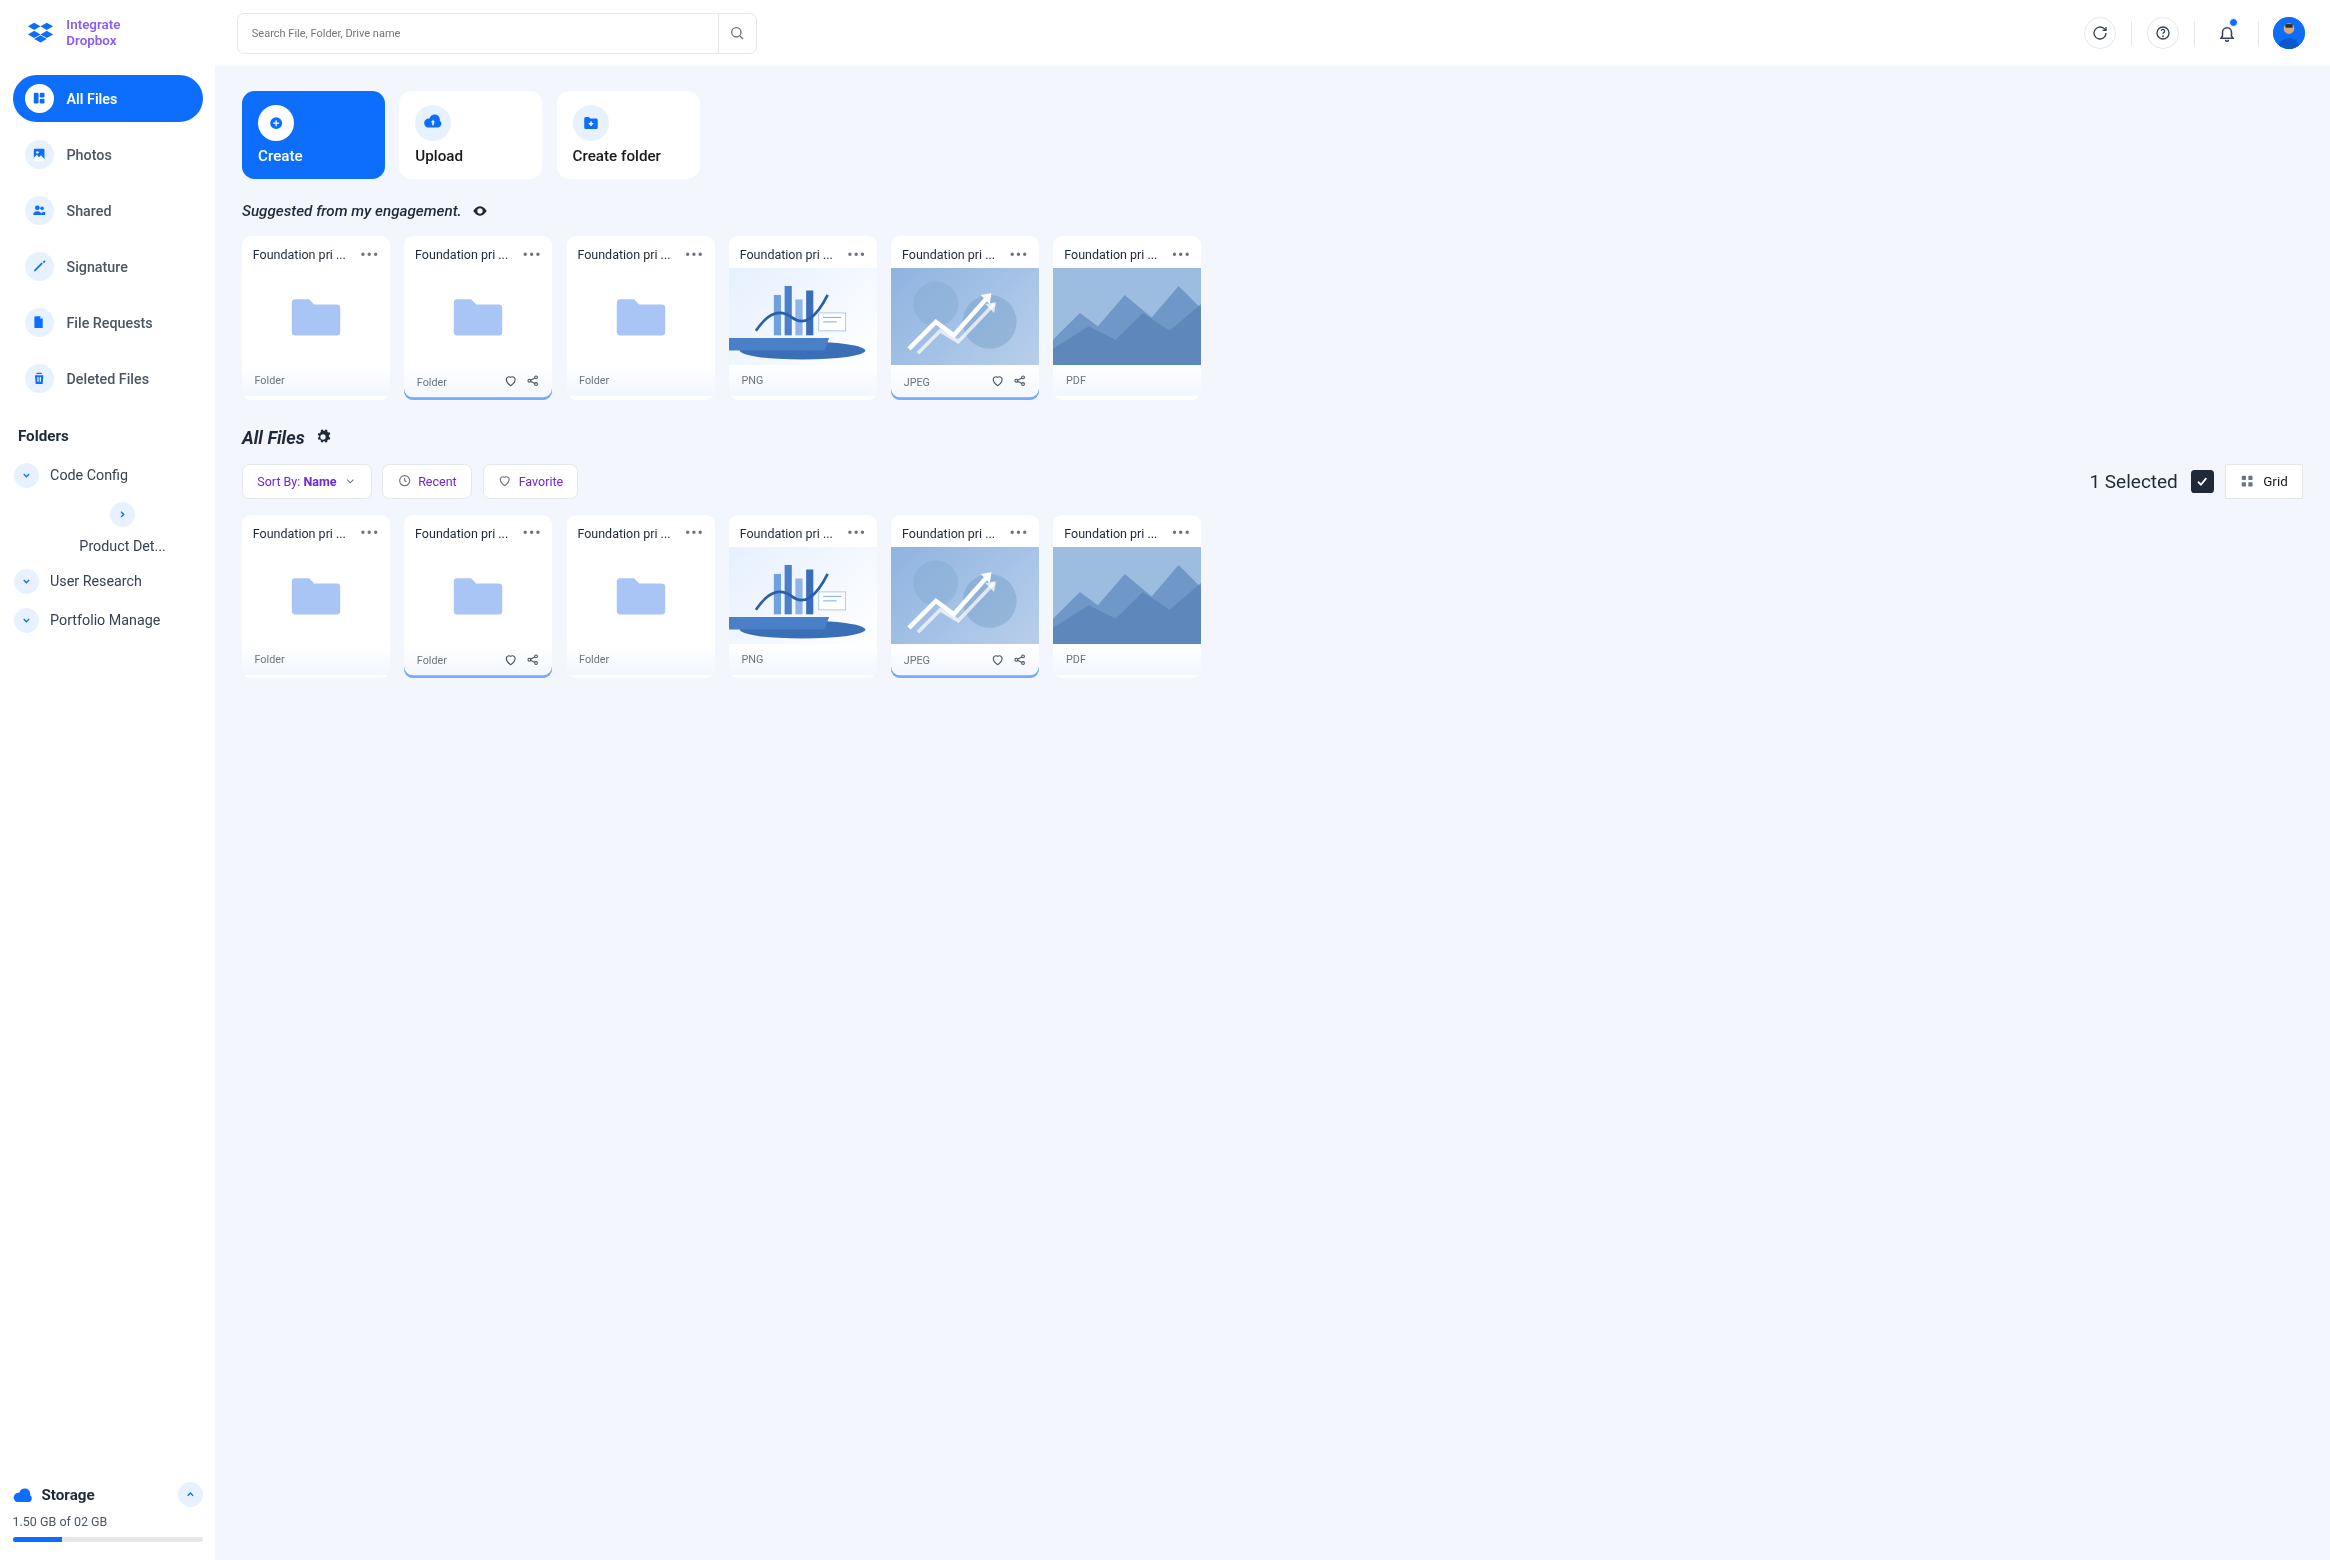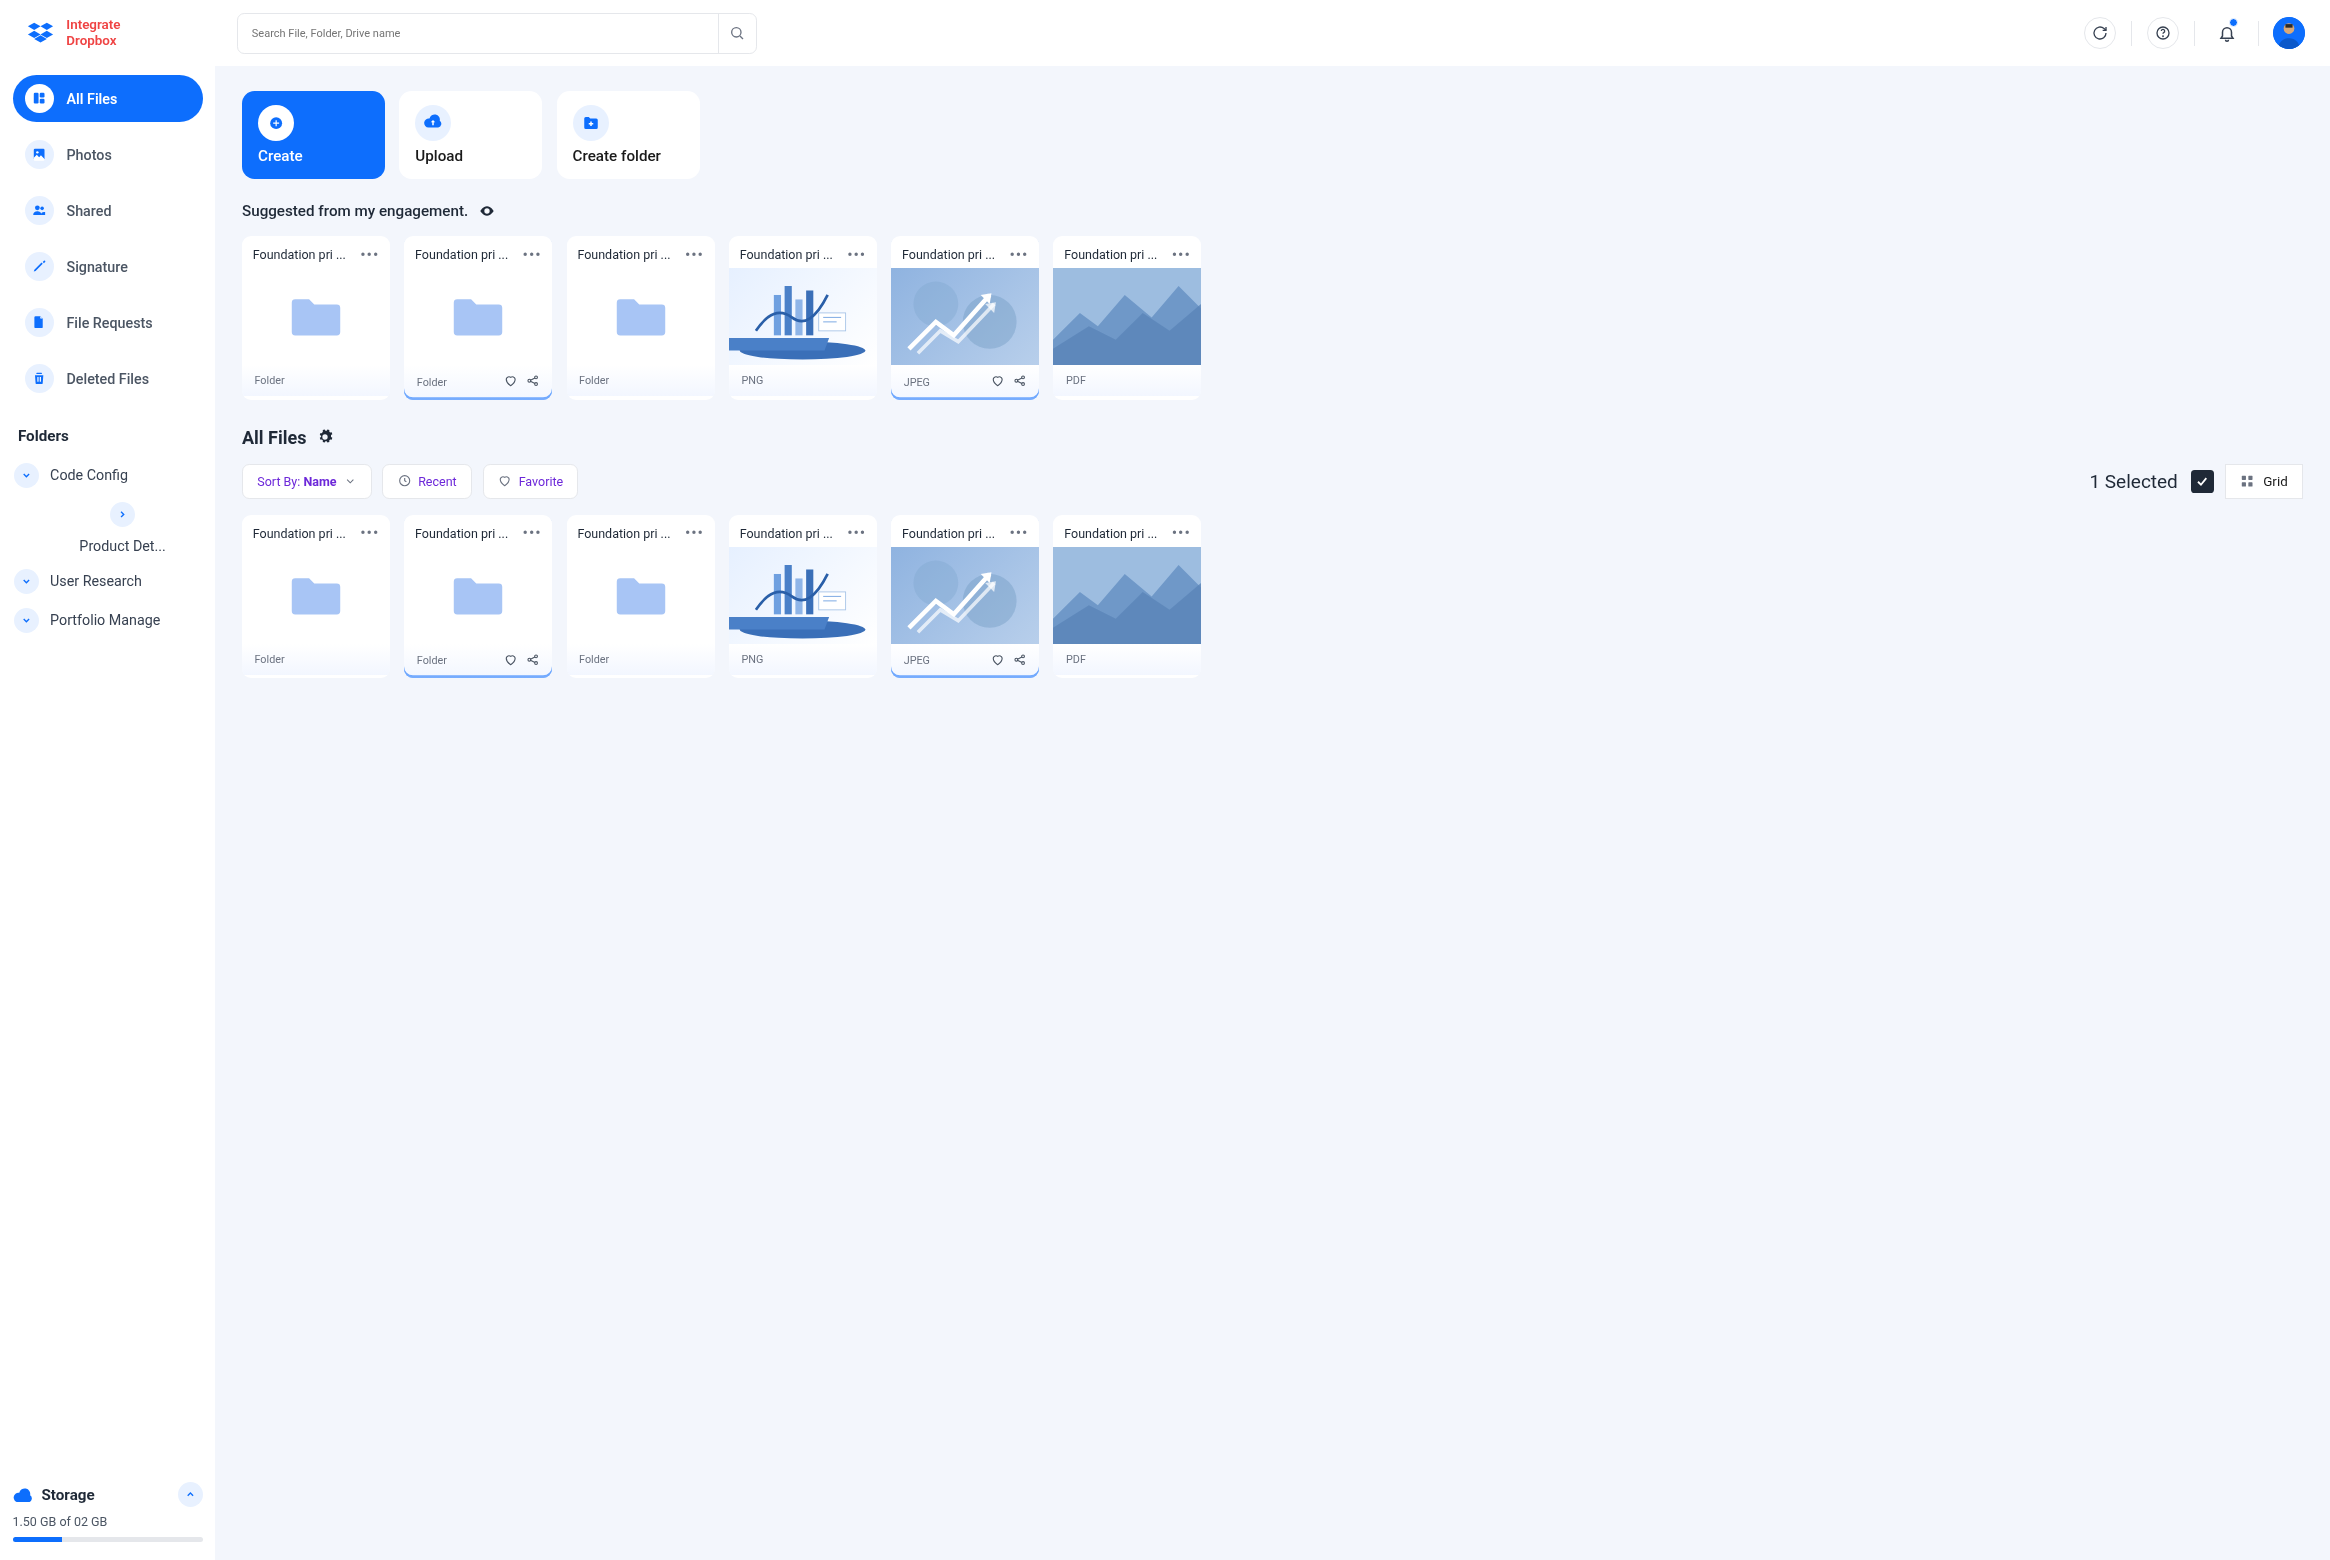--- a/index.html
+++ b/index.html
@@ -1,21 +1,21 @@
 <!DOCTYPE html>
 <html style="font-size:14.3px"><head>
 <meta charset="utf-8">
 <style>
 * { margin: 0; padding: 0; box-sizing: border-box; font-family: -apple-system, BlinkMacSystemFont, 'Segoe UI', Roboto, sans-serif; }
 body { background: #fff; color: #1a1a1a; }
 .app { display: flex; flex-direction: column; height: 100vh; }
 .header { display:flex; align-items:center; padding:12.5px 25px; gap:21.5px; background:#fff; }
 .logo-wrap { display:flex; align-items:center; gap:10.8px; width:190px; }
 .logo-icon { width:30.5px; height:30.5px; display:flex; align-items:center; justify-content:center; }
-.logo-text { font-size:13.4px; font-weight:600; color:#ef4444; line-height:1.2; }
+.logo-text { font-size:13.4px; font-weight:600; color:#8b5cf6; line-height:1.2; }
 .search-wrap { flex:0 0 520px; display:flex; align-items:center; border:0.9px solid #e5e7eb; border-radius:7.2px; height:41px; }
 .search-wrap input { flex:1; border:none; outline:none; padding:0 14.3px; font-size:11px; background:transparent; }
 .search-btn { width:38px; height:100%; display:flex; align-items:center; justify-content:center; border-left:0.9px solid #e5e7eb; cursor:pointer; }
 .hspacer { flex:1; }
 .hactions { display:flex; align-items:center; gap:0; }
 .hicon-btn { width:48px; height:41px; display:flex; align-items:center; justify-content:center; cursor:pointer; position:relative; }
 .hicon-circle { width:32px; height:32px; border:0.9px solid #e5e7eb; border-radius:50%; display:flex; align-items:center; justify-content:center; }
 .hicon-btn.nocircle .hicon-circle { border:none; }
 .vdiv { width:0.9px; height:25px; background:#e5e7eb; margin:0 7.2px; }
 .notif-dot { position:absolute; top:5.4px; right:12.5px; width:9px; height:9px; background:#0d6efd; border-radius:50%; border:1.8px solid #fff; }
@@ -39,21 +39,21 @@
 .storage-usage { font-size:12.5px; color:#4b5563; margin-bottom:7.2px; }
 .storage-bar { width:100%; height:5.4px; background:#e5e7eb; border-radius:2.7px; overflow:hidden; }
 .storage-fill { height:100%; background:#0d6efd; width:26%; }
 .main { flex:1; background:#f3f6fc; padding:25px 27px; overflow:auto; }
 .action-row { display:flex; gap:14.3px; margin-bottom:23px; }
 .action-card { width:143px; height:88px; border-radius:12.5px; background:#fff; padding:14.3px 16px; cursor:pointer; display:flex; flex-direction:column; justify-content:space-between; }
 .action-card.primary { background:#0d6efd; color:#fff; }
 .action-icon { width:36px; height:36px; border-radius:50%; background:#e8f1ff; display:flex; align-items:center; justify-content:center; }
 .action-card.primary .action-icon { background:#fff; }
 .action-label { font-size:15.2px; font-weight:500; }
-.section-head { display:flex; align-items:center; gap:10.8px; margin-bottom:16px; }
+.section-head { display:flex; align-items:center; gap:10.8px; margin-bottom:16px;font-style:italic; }
 .section-head-title { font-size:15.2px; font-weight:500; color:#1f2937; }
 .section-head-title.bold { font-size:18px; font-weight:700; }
 .file-grid { display:flex; gap:14.3px; margin-bottom:27px; }
 .file-card { width:148px; border-radius:9px; background:#fff; overflow:hidden; display:flex; flex-direction:column; position:relative; }
 .file-card.selected { box-shadow: inset 0 -2.7px 0 #0d6efd; }
 .file-head { display:flex; align-items:center; justify-content:space-between; padding:10.8px 10.8px 5.4px 10.8px; }
 .file-name { font-size:12.5px; color:#1f2937; white-space:nowrap; overflow:hidden; text-overflow:ellipsis; max-width:99px; }
 .file-menu { cursor:pointer; color:#6b7280; font-size:16px; letter-spacing:0.9px; line-height:1; }
 .file-preview { height:97px; display:flex; align-items:center; justify-content:center; }
 .file-preview.img { padding:0; }

